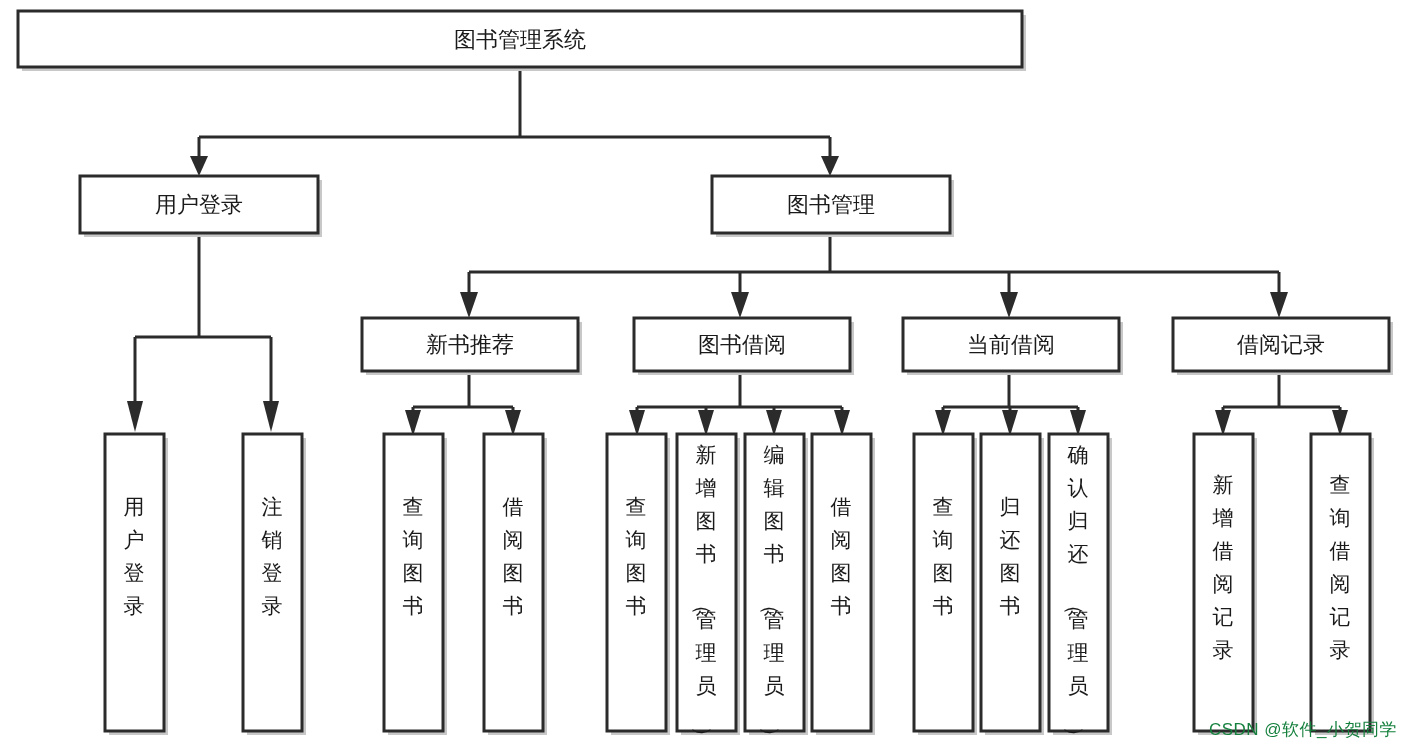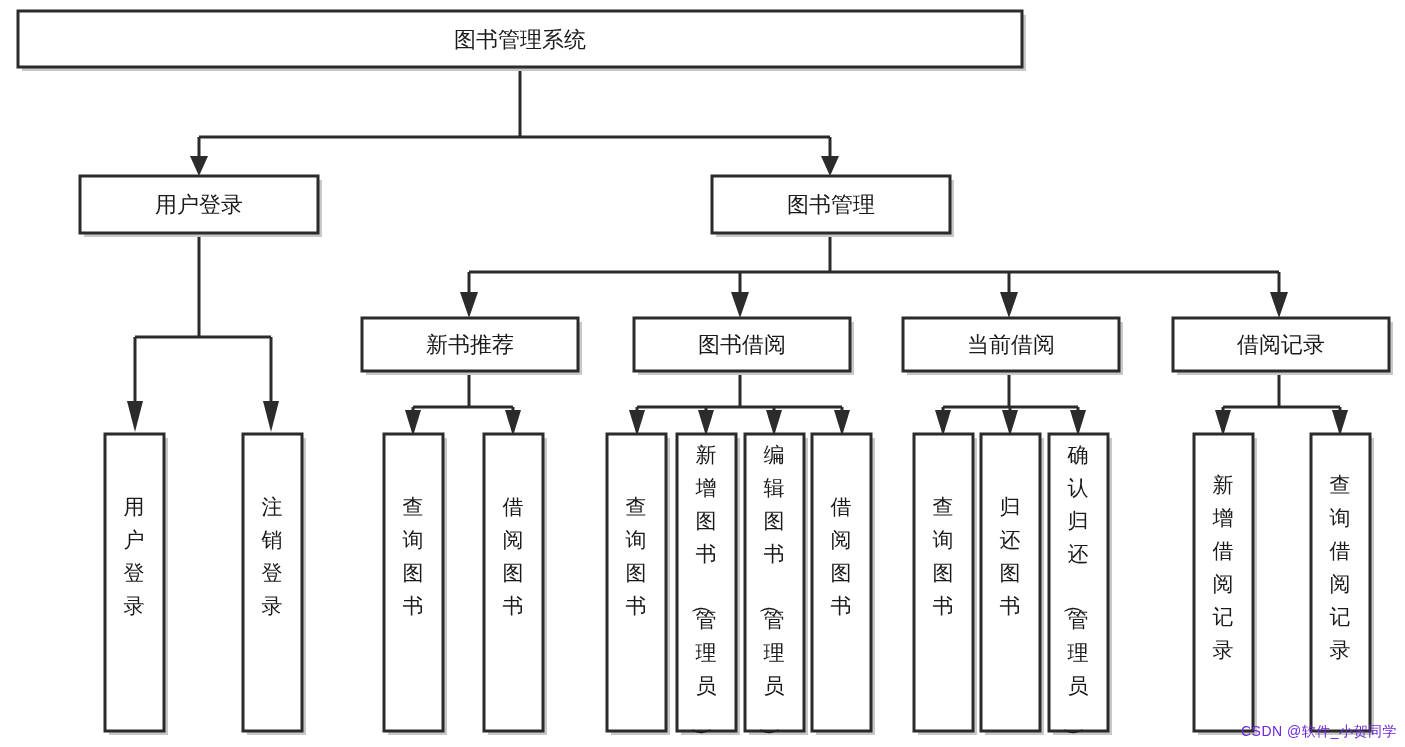--- a/index.html
+++ b/index.html
@@ -53,22 +53,22 @@
     font-family: "Liberation Sans", "DejaVu Sans", sans-serif;
     font-size: 21px;
     fill: #1a1a1a;
     text-anchor: middle;
   }
   .watermark {
     position: absolute;
     right: 8px;
     bottom: 6px;
     font-family: "Liberation Sans", "DejaVu Sans", sans-serif;
-    font-size: 14px;
-    color: #6d28d9;
+    font-size: 17px;
+    color: #15803d;
     white-space: nowrap;
     letter-spacing: 0.5px;
   }
 </style>
 </head>
 <body>
 
 <div id="diagram-root">
   <svg class="flow" viewBox="0 0 1405 747">
 

